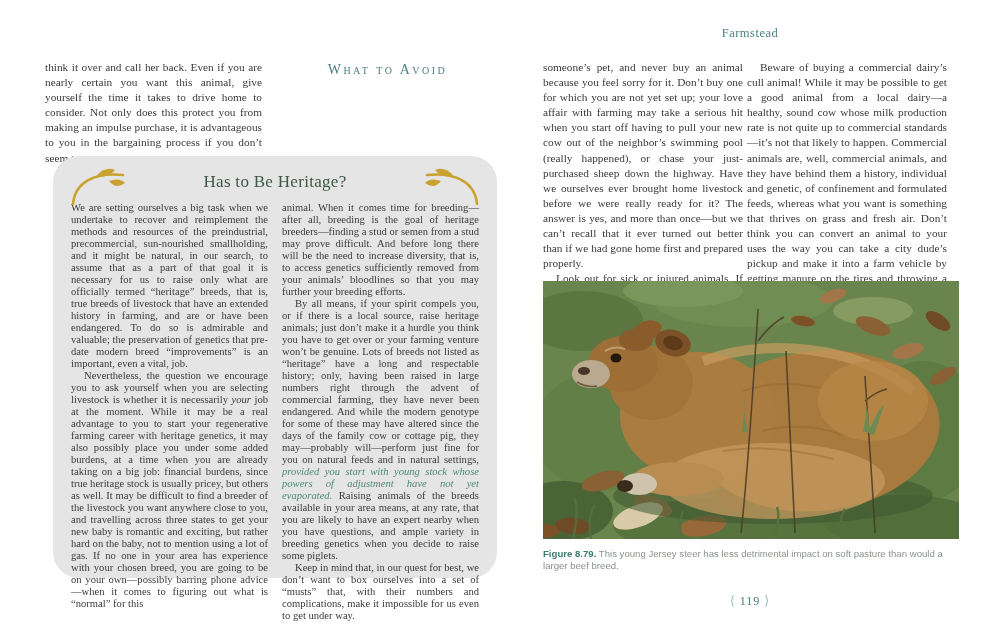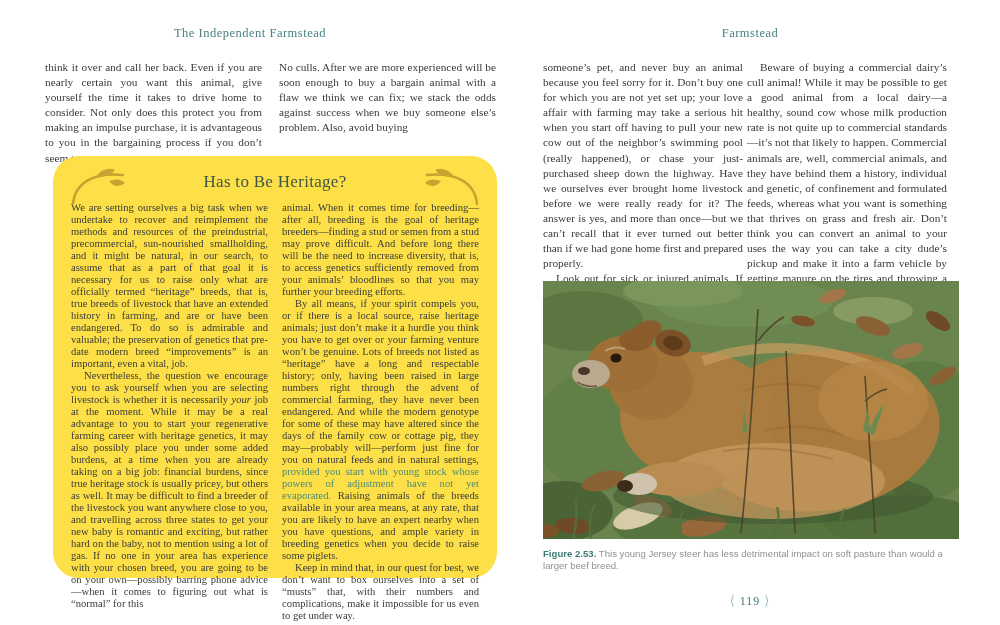--- a/index.html
+++ b/index.html
@@ -25,31 +25,31 @@
   .lp-cols{position:absolute;left:45px;top:60px;width:452px;display:flex;gap:17px;}
   .lp-col{width:217px;}
   .sect-head{
     color:#4b8183;font-variant:small-caps;letter-spacing:2.5px;
     text-align:center;font-size:14px;margin:2px 0 9px 0;font-weight:normal;
   }
 
   
   .feature-box{
     position:absolute;left:53px;top:156px;width:444px;height:422px;
-    background:#fde047;border-radius:26px;box-sizing:border-box;
+    background:#e5e5e5;border-radius:26px;box-sizing:border-box;
     padding:14px 18px 0 18px;
   }
   .box-title{
     text-align:center;font-size:17px;color:#3f5747;margin:2px 0 10px 0;
     font-weight:normal;letter-spacing:.3px;
   }
   .box-cols{display:flex;gap:14px;}
   .box-col{width:197px;}
   .box-col p{font-size:10.6px;line-height:12px;}
-  .accent-italic{color:#4d8a78;}
+  .accent-italic{font-style:italic;color:#4d8a78;}
   .ornament{position:absolute;top:10px;width:74px;height:44px;}
   .ornament.left{left:14px;}
   .ornament.right{right:14px;transform:scaleX(-1);}
 
   
   .rp-cols{position:absolute;left:43px;top:60px;width:416px;display:flex;gap:4px;}
   .rp-col{width:200px;}
 
   
   .figure-photo{
@@ -68,28 +68,27 @@
   .folio{
     position:absolute;bottom:16px;left:0;width:100%;text-align:center;
     color:#44797b;font-size:12px;letter-spacing:1px;
   }
   .folio .bracket{color:#9cbfc0;font-size:13px;}
 </style>
 </head>
 <body>
 
 <div class="page" id="page-left">
-  <div class="running-head">The Independent Farmstead</div>
 
   <div class="lp-cols">
     <div class="lp-col">
       <p class="body-text">think it over and call her back. Even if you are nearly certain you want this animal, give yourself the time it takes to drive home to consider. Not only does this protect you from making an impulse purchase, it is advantageous to you in the bargaining process if you don’t seem too eager.</p>
     </div>
     <div class="lp-col">
-      <p class="body-text">No culls. After we are more experienced will be soon enough to buy a bargain animal with a flaw we think we can fix; we stack the odds against success when we buy someone else’s problem. Also, avoid buying</p>
+      <h2 class="sect-head">What to Avoid</h2>
     </div>
   </div>
 
   <div class="feature-box">
     <svg class="ornament left" viewBox="0 0 74 44" aria-hidden="true">
       <path d="M6,38 C8,16 28,6 56,9" stroke="#c9a22f" stroke-width="2.6" fill="none" stroke-linecap="round"></path>
       <path d="M30,9 q9,-9 18,-5 q-7,9 -18,5" fill="#c9a22f"></path>
       <path d="M42,15 q11,-4 16,2 q-9,7 -16,-2" fill="#c9a22f"></path>
     </svg>
     <svg class="ornament right" viewBox="0 0 74 44" aria-hidden="true">
@@ -209,16 +208,16 @@
         <path d="M30,258 q6,-26 2,-40"></path>
         <path d="M48,258 q-4,-22 4,-34"></path>
         <path d="M230,258 q8,-20 4,-32"></path>
         <path d="M300,258 q-6,-18 2,-30"></path>
         <path d="M386,258 q6,-22 0,-36"></path>
         <path d="M140,258 q-6,-16 0,-28"></path>
       </g>
     </svg>
   </div>
 
-  <div class="figure-caption"><span class="fig-label">Figure 2.53.</span><span> This young Jersey steer has less detrimental impact on soft pasture than would a larger beef breed.</span></div>
+  <div class="figure-caption"><span class="fig-label">Figure 8.79.</span><span> This young Jersey steer has less detrimental impact on soft pasture than would a larger beef breed.</span></div>
 
   <div class="folio"><span class="bracket">⟨</span> <span>119</span> <span class="bracket">⟩</span></div>
 </div>
 
 </body></html>

